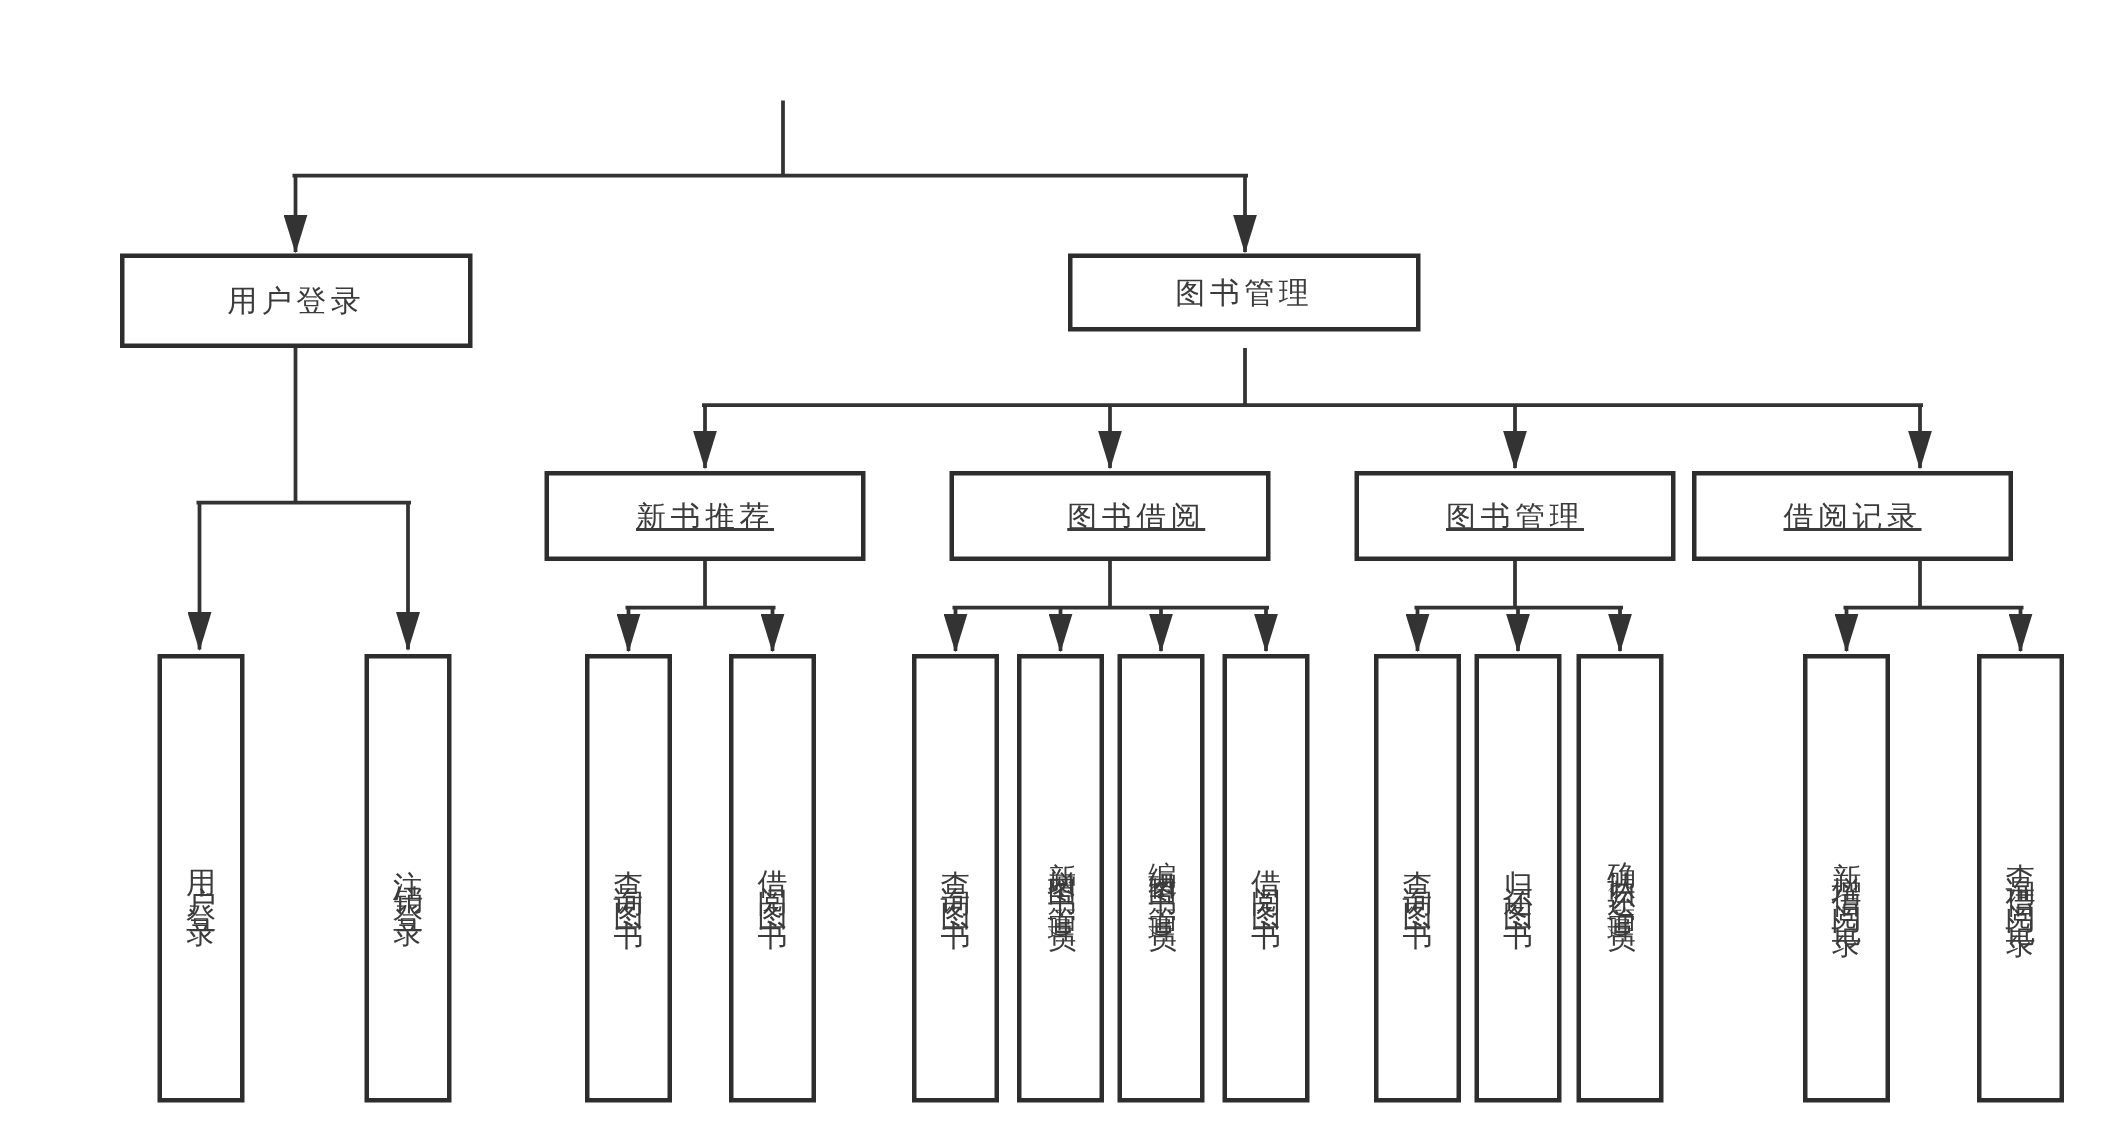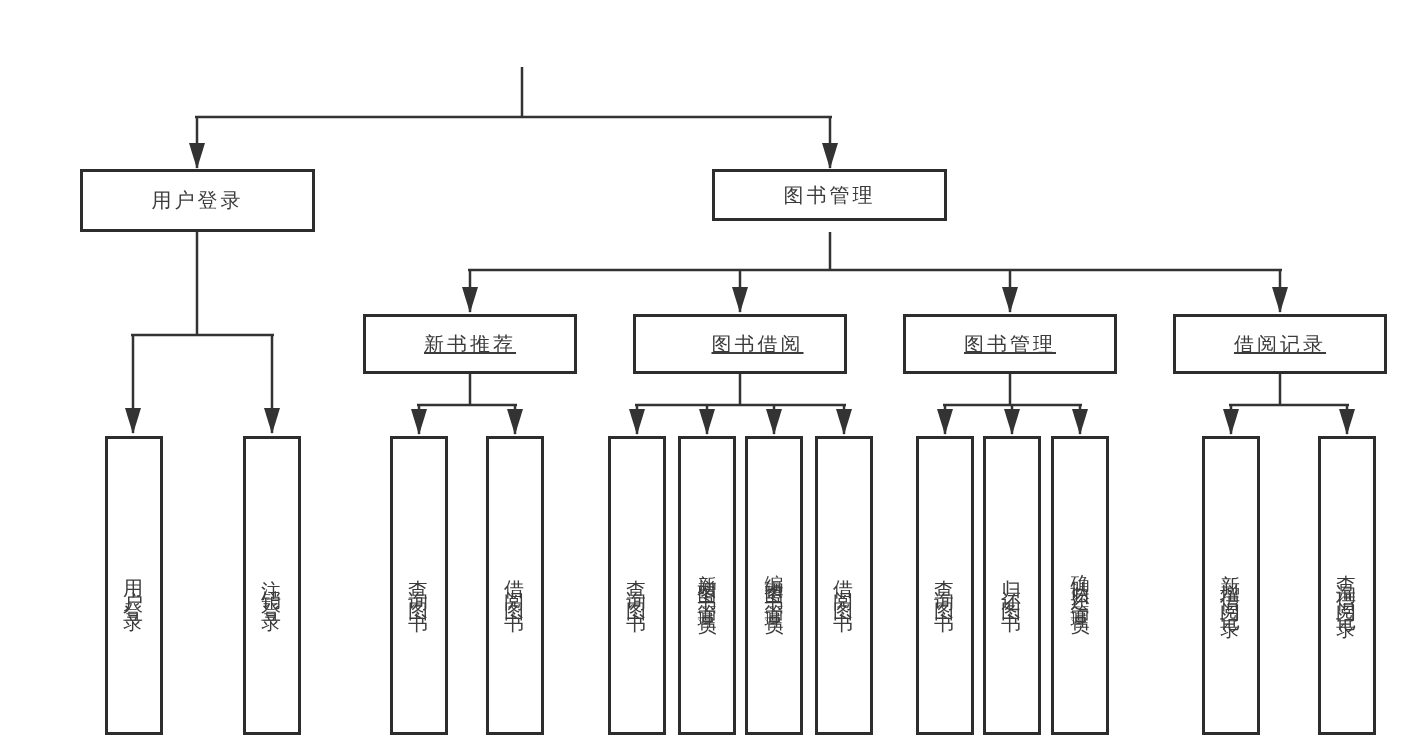--- a/index.html
+++ b/index.html
@@ -31,21 +31,21 @@
 
   
   .n-l2a { left:80px;  top:169px; width:235px; height:63px; }
   .n-l2b { left:712px; top:169px; width:235px; height:52px; }
 
   
   .n-l3 { top:314px; width:214px; height:60px;text-decoration:underline; }
   .n-l3a { left:363px; }
   .n-l3b { left:633px;padding-left:35px; }
   .n-l3c { left:903px; }
-  .n-l3d { left:1173px; }
+  .n-l3d { left:1128px; }
 
   
   .leaf {
     top:436px; width:58px; height:299px;
     writing-mode:vertical-rl;
     text-orientation:mixed;
     letter-spacing:11px;
     font-size:20px;
   }
   .leaf--long { letter-spacing:6px; font-size:19px; }

